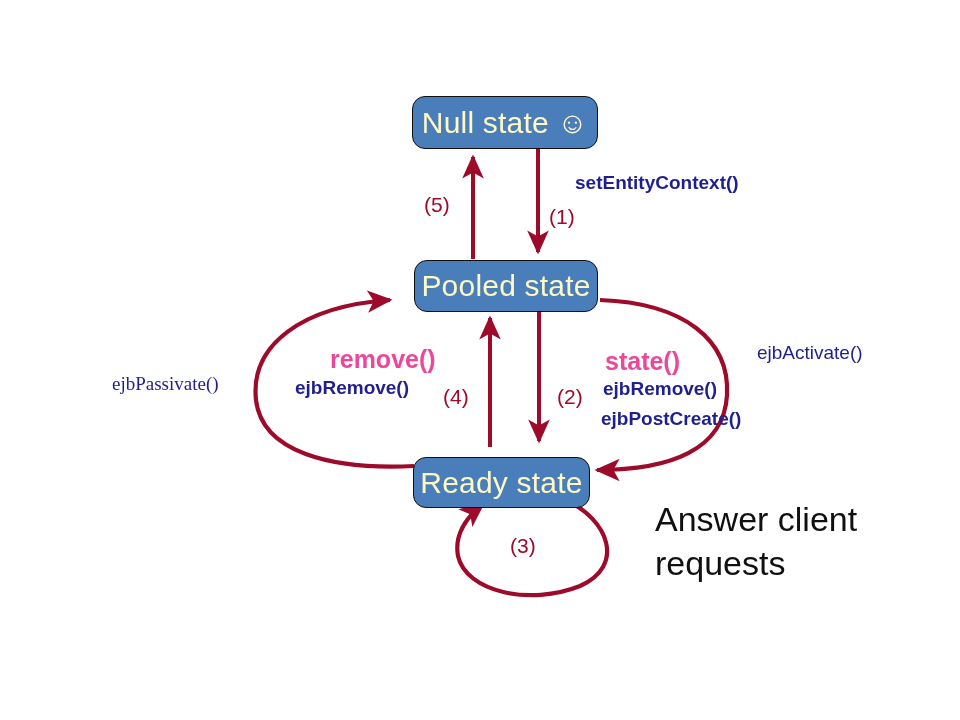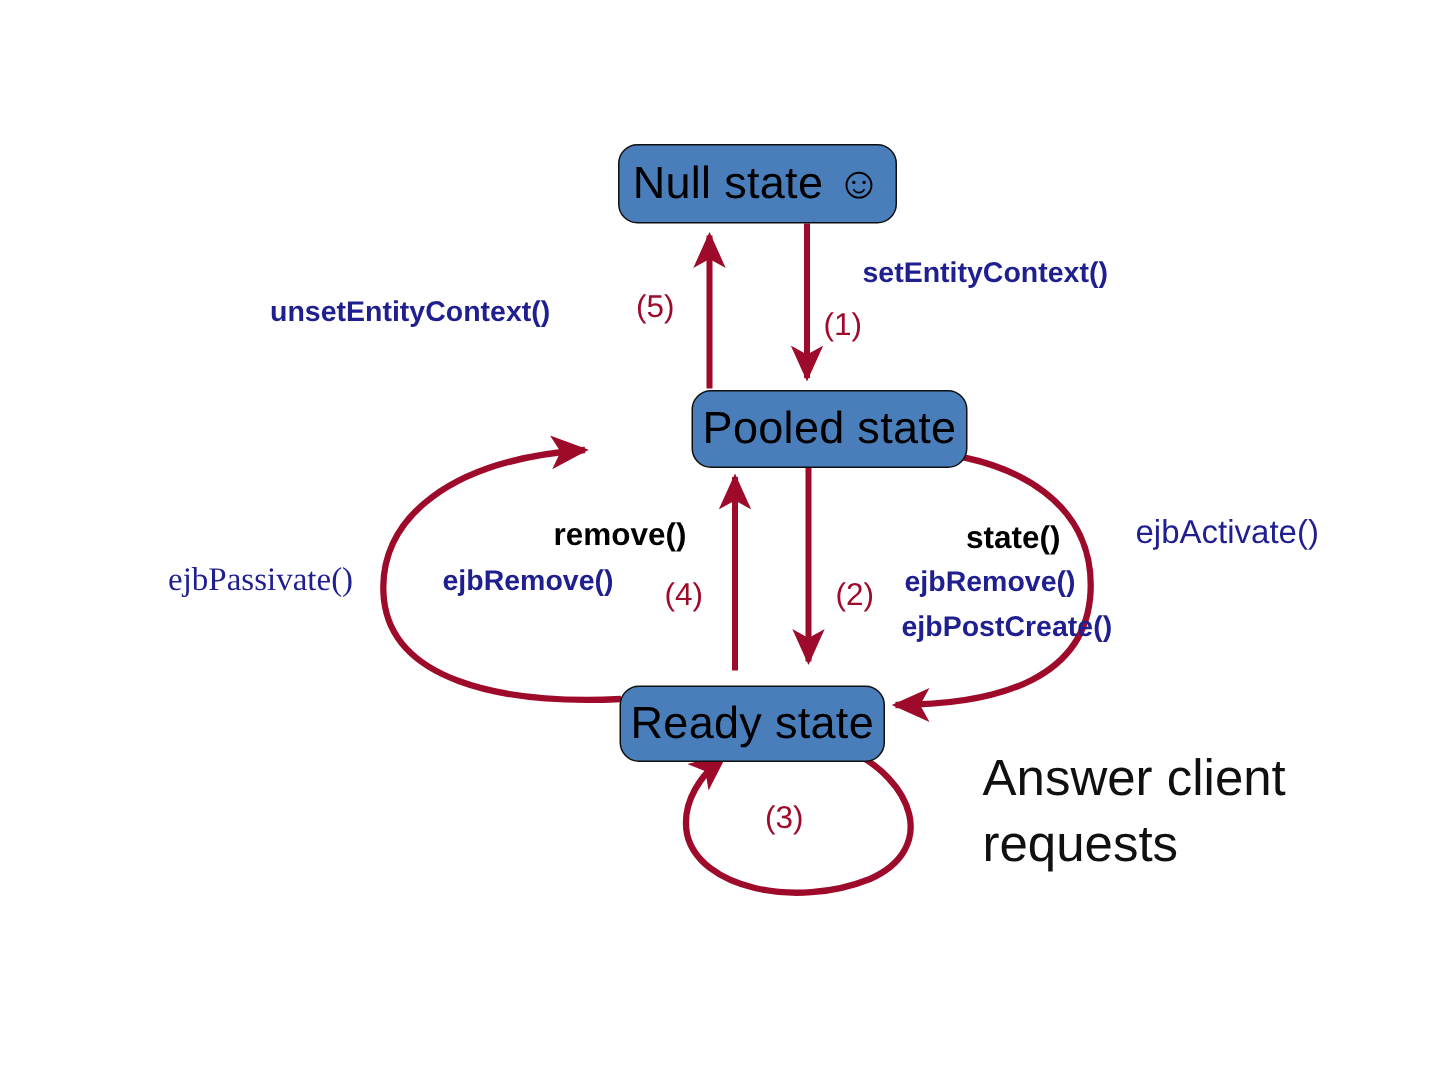--- a/index.html
+++ b/index.html
@@ -28,46 +28,45 @@
   }
   .state-box {
     position: absolute;
     box-sizing: border-box;
     background: #4a7ebb;
     border: 1.6px solid #0f0f0f;
     border-radius: 13px;
     display: flex;
     align-items: center;
     justify-content: center;
-    color: #000000;
+    color: #fef9c3;
     font-size: 30px;
     font-weight: 400;
     letter-spacing: 0.2px;
     white-space: nowrap;
   }
   .lbl {
     position: absolute;
     white-space: nowrap;
     line-height: 1.18;
   }
   .lbl-blue-bold {
     color: #1f1f8f;
     font-weight: bold;
     font-size: 19px;
   }
   .lbl-blue {
     color: #1f1f8f;
     font-weight: 400;
-    font-size: 22px;
+    font-size: 19px;
   }
   .lbl-red-bold {
-    color: #000000;
+    color: #ec4899;
     font-weight: bold;
-    font-size: 21px;
-    margin-left: 39px;
+    font-size: 25px;
   }
   .lbl-red {
     color: #9e0b2a;
     font-weight: 400;
     font-size: 21px;
   }
   .lbl-black {
     color: #101010;
     font-weight: 400;
     font-size: 34px;
@@ -113,29 +112,28 @@
 
     <g>
       <path d="M 564,499 C 610,520 625,566 580,586 C 530,606 466,592 458,556 C 454,534 468,516 483,504" fill="none" stroke="#9e0b2a" stroke-width="4.2" marker-end="url(#ah)"></path>
     </g>
   </svg>
 
   <div class="state-box" style="left:412px; top:96px; width:186px; height:53px;">
     <span>Null state ☺</span>
   </div>
 
-  <div class="state-box" style="left:414px; top:260px; width:184px; height:52px;margin-left:47px;">
+  <div class="state-box" style="left:414px; top:260px; width:184px; height:52px;">
     <span>Pooled state</span>
   </div>
 
   <div class="state-box" style="left:413px; top:457px; width:177px; height:51px;">
     <span>Ready state</span>
   </div>
 
-  <div class="lbl lbl-blue-bold" style="left:180px; top:198px;">unsetEntityContext()</div>
 
   <div class="lbl lbl-red" style="left:424px; top:193px;">(5)</div>
 
   <div class="lbl lbl-blue-bold" style="left:575px; top:172px;">setEntityContext()</div>
 
   <div class="lbl lbl-red" style="left:549px; top:205px;">(1)</div>
 
   <div class="lbl lbl-red-bold" style="left:330px; top:345px;">remove()</div>
 
   <div class="lbl lbl-blue-bold" style="left:295px; top:377px;">ejbRemove()</div>

